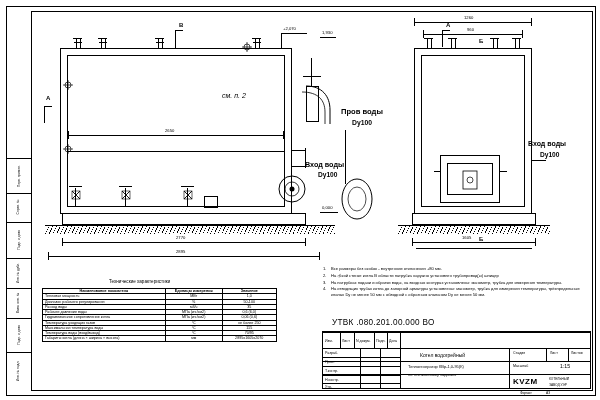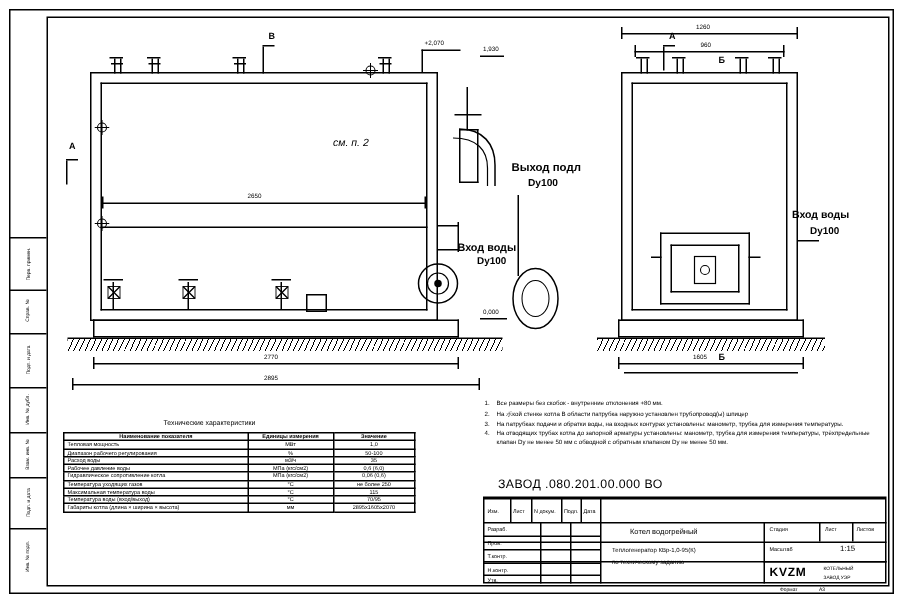--- a/index.html
+++ b/index.html
@@ -221,21 +221,21 @@
   <div class="ink" style="left:48px;top:252px;width:.7px;height:8px;"></div>
   <div class="ink" style="left:319px;top:252px;width:.7px;height:8px;"></div>
   <div class="dim" style="left:176px;top:249px;">2895</div>
 
   <div class="dim" style="left:322px;top:205px;">0,000</div>
   <div class="ink" style="left:320px;top:212px;width:18px;height:.7px;"></div>
 
   <div class="lbl b" style="left:305px;top:160px;font-size:7.2px;">Вход воды</div>
   <div class="lbl b" style="left:318px;top:171px;font-size:6.6px;">Dy100</div>
 
-  <div class="lbl b" style="left:341px;top:107px;font-size:7.6px;">Выход подл</div>
+  <div class="lbl b" style="left:341px;top:107px;font-size:7.6px;">Пров воды</div>
   <div class="lbl b" style="left:352px;top:119px;font-size:6.8px;">Dy100</div>
   <div class="ink" style="left:345px;top:130px;width:1px;height:54px;"></div>
   <svg style="position:absolute;left:340px;top:178px;width:38px;height:42px;">
     <ellipse cx="17" cy="21" rx="15" ry="20" fill="none" stroke="#000" stroke-width="1"></ellipse>
     <ellipse cx="17" cy="21" rx="9" ry="12" fill="none" stroke="#000" stroke-width=".7"></ellipse>
   </svg>
 
   <div class="arrowlbl" style="left:446px;top:22px;">А</div>
   <div class="ink" style="left:442px;top:31px;width:1.2px;height:16px;"></div>
   <div class="ink" style="left:442px;top:30px;width:8px;height:1.2px;"></div>
@@ -395,21 +395,21 @@
   <div class="tbl" style="left:322px;top:374px;width:269px;height:1px;"></div>
   <div class="tbl" style="left:400px;top:332px;width:1px;height:57px;"></div>
   <div class="tbl" style="left:509px;top:348px;width:1px;height:41px;"></div>
   <div class="tbl" style="left:546px;top:348px;width:1px;height:13px;"></div>
   <div class="tbl" style="left:568px;top:348px;width:1px;height:13px;"></div>
   <div class="tbl" style="left:340px;top:332px;width:1px;height:16px;"></div>
   <div class="tbl" style="left:354px;top:332px;width:1px;height:16px;"></div>
   <div class="tbl" style="left:374px;top:332px;width:1px;height:16px;"></div>
   <div class="tbl" style="left:387px;top:332px;width:1px;height:16px;"></div>
 
-  <div class="kod" style="position:absolute;left:332px;top:318px;">ЗАВОД .080.201.00.000  ВО</div>
+  <div class="kod" style="position:absolute;left:332px;top:318px;">УТВК .080.201.00.000  ВО</div>
   <div class="tbl" style="left:322px;top:331px;width:269px;height:1.2px;"></div>
 
   <div class="tbt" style="left:325px;top:339px;">Изм.</div>
   <div class="tbt" style="left:342px;top:339px;">Лист</div>
   <div class="tbt" style="left:356px;top:339px;">N докум.</div>
   <div class="tbt" style="left:376px;top:339px;">Подп.</div>
   <div class="tbt" style="left:389px;top:339px;">Дата</div>
 
   <div class="tbt" style="left:325px;top:351px;">Разраб.</div>
   <div class="tbt" style="left:325px;top:360px;">Пров.</div>

